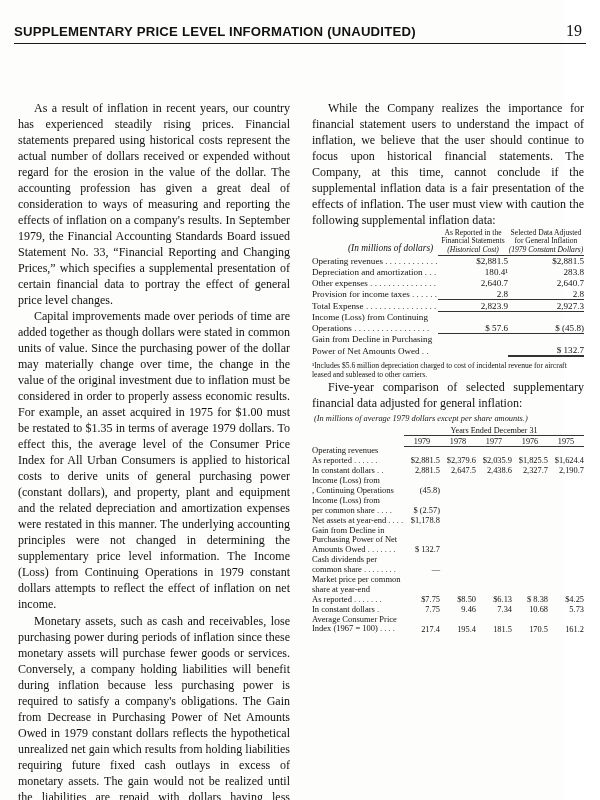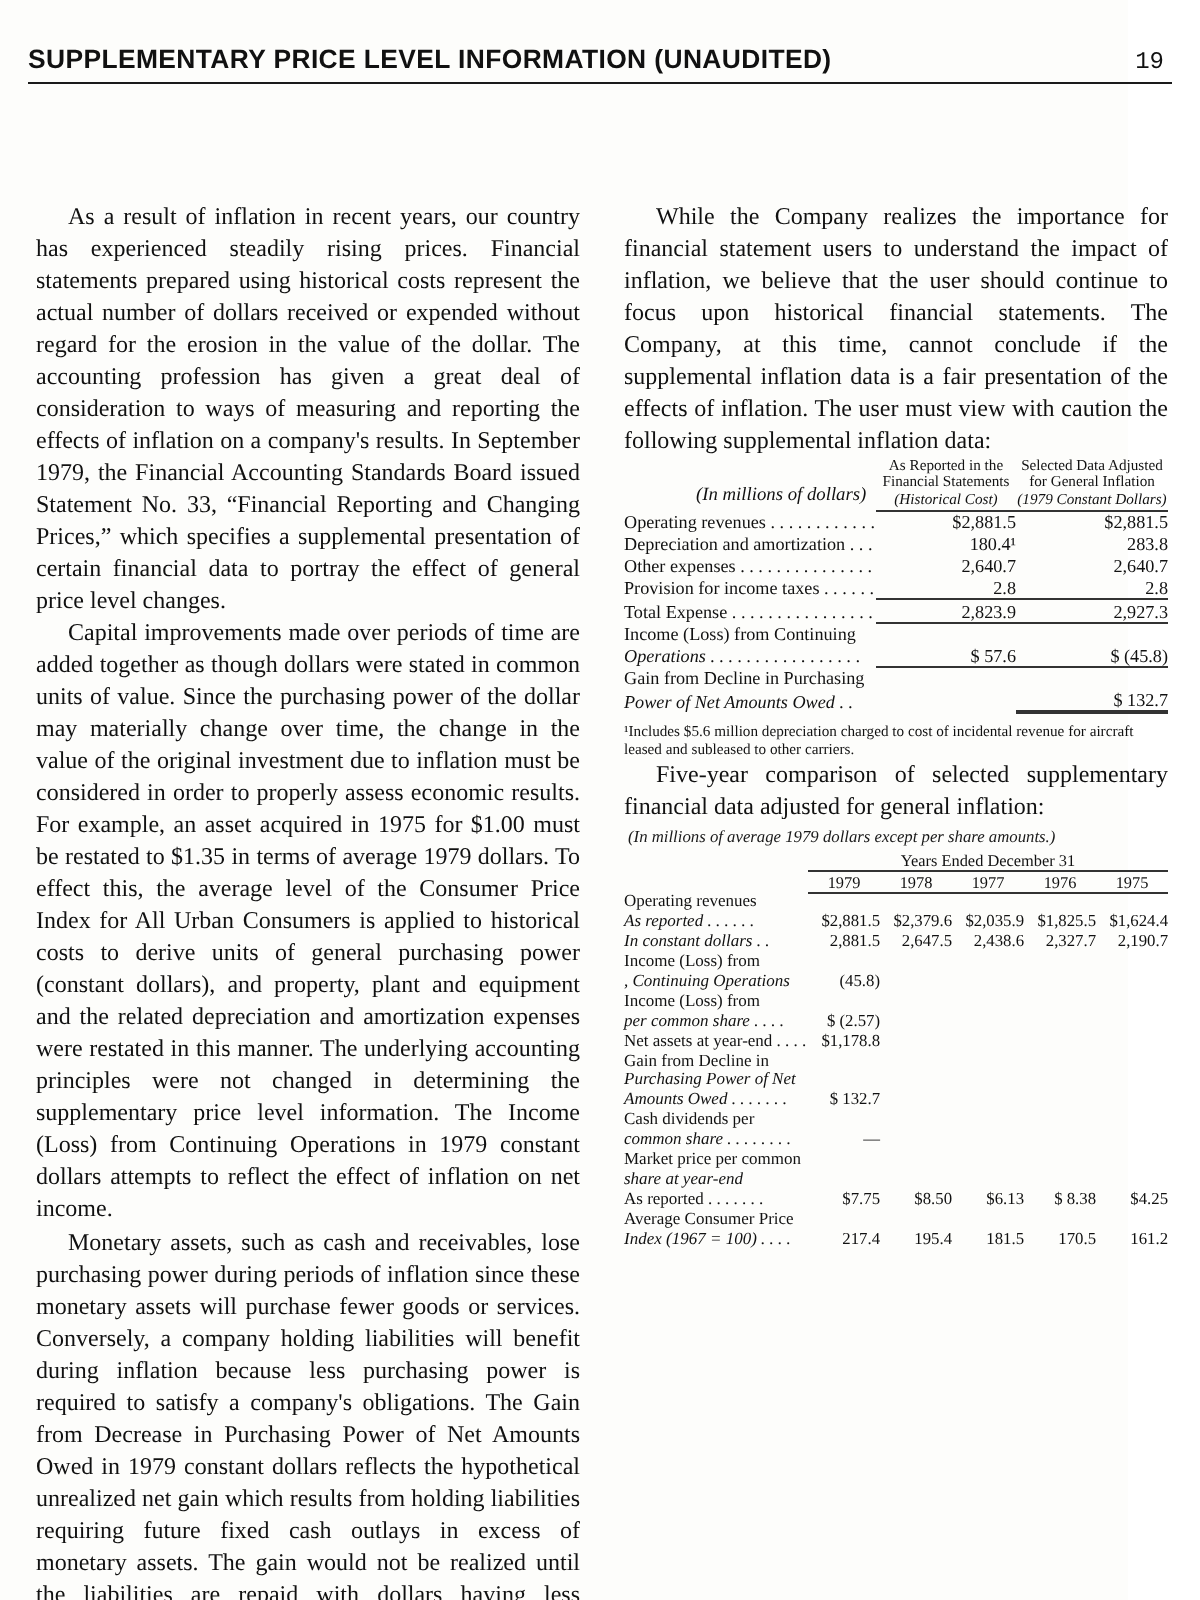--- a/index.html
+++ b/index.html
@@ -36,22 +36,22 @@
   }
   .doc-title {
     font-family: "Liberation Sans", sans-serif;
     font-weight: bold;
     font-size: 13.2px;
     letter-spacing: 0.2px;
     color: #111;
     white-space: nowrap;
   }
   .page-number {
-    font-family: Liberation Mono, monospace;
-    font-size: 12px;
+    font-family: Liberation Serif, serif;
+    font-size: 16px;
     color: #111;
     padding-right: 4px;
   }
   .rule {
     margin-top: 3px;
     border-bottom: 1.6px solid #1a1a1a;
     width: 572px;
   }
   
   .columns {
@@ -159,21 +159,21 @@
     font-size: 8.4px;
   }
   .yrhdr {
     text-align: center;
     font-size: 8.2px;
     border-bottom: 0.8px solid #333;
   }
   .grouplbl {
     text-align: left;
   }
-  .indent1 { padding-left: 7px; font-style: italic; }
+  .indent1 { padding-left: 7px; }
   .indent2 { padding-left: 13px; }
   .tight td { line-height: 1.12; }
 </style>
 </head>
 <body>
 
 <div class="page">
 
   <div class="header">
     <div class="header-row">
@@ -401,20 +401,28 @@
             </tr>
         <tr class="tight">
               <td class="grouplbl indent2">As reported . . . . . . .</td>
               <td class="num">$7.75</td>
               <td class="num">$8.50</td>
               <td class="num">$6.13</td>
               <td class="num">$ 8.38</td>
               <td class="num">$4.25</td>
             </tr>
         <tr class="tight">
+              <td class="grouplbl indent2">In constant dollars .</td>
+              <td class="num">7.75</td>
+              <td class="num">9.46</td>
+              <td class="num">7.34</td>
+              <td class="num">10.68</td>
+              <td class="num">5.73</td>
+            </tr>
+        <tr class="tight">
               <td class="grouplbl">Average Consumer Price</td>
               <td class="num"></td>
               <td class="num"></td>
               <td class="num"></td>
               <td class="num"></td>
               <td class="num"></td>
             </tr>
         <tr class="tight">
               <td class="grouplbl indent1">Index (1967 = 100) . . . .</td>
               <td class="num">217.4</td>

